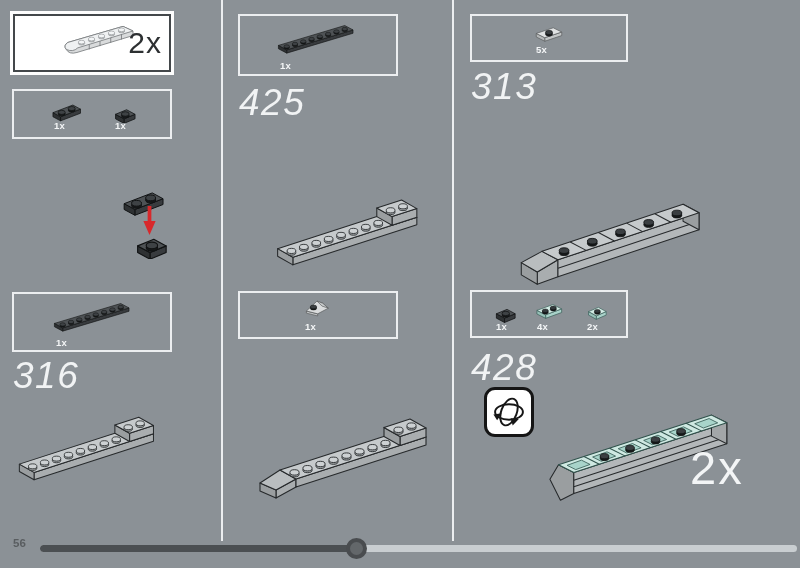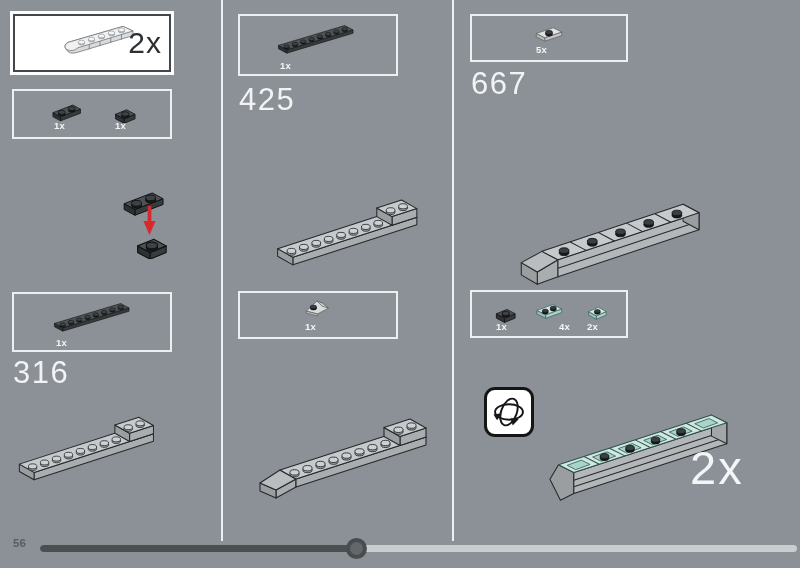--- a/index.html
+++ b/index.html
@@ -3,21 +3,21 @@
 <meta charset="utf-8">
 <style>
   html,body{margin:0;padding:0;background:#6d7378;}
   .page{position:relative;width:800px;height:568px;background:#8b9196;overflow:hidden;
         font-family:"Liberation Sans","DejaVu Sans",sans-serif;}
   .divider{position:absolute;top:0;width:2px;height:541px;background:#eceef0;}
   .panel{position:absolute;left:13px;top:14px;width:154px;height:54px;background:#ffffff;
          border:2px solid #43474a;outline:3px solid #fdfdfd;}
   .panel-count{position:absolute;right:7px;top:10px;font-size:30px;color:#2d3032;letter-spacing:1px;}
   .callout{position:absolute;border:2px solid #eceef0;box-sizing:border-box;}
-  .step-num{position:absolute;color:#f1f3f4;font-size:31px;letter-spacing:1.5px;font-weight:400;}
+  .step-num{position:absolute;color:#f1f3f4;font-size:37px;letter-spacing:1.5px;font-weight:400;font-style:italic;}
   .count-label{position:absolute;color:#f4f6f7;font-size:9.5px;font-weight:bold;letter-spacing:.3px;text-align:right;}
   .piece{position:absolute;}
   .big-count{position:absolute;left:690px;top:440px;font-size:47px;color:#f3f5f6;letter-spacing:2px;}
   .rotate-badge{position:absolute;left:484px;top:387px;width:44px;height:44px;background:#ffffff;
                 border:3px solid #151515;border-radius:11px;display:flex;align-items:center;justify-content:center;}
   .footer-page{position:absolute;left:13px;top:537px;font-size:11.5px;color:#595d60;font-weight:bold;}
   .progress-track{position:absolute;left:40px;top:545px;width:757px;height:7px;background:#c9ced1;border-radius:4px;}
   .progress-fill{position:absolute;left:0;top:0;height:7px;background:#4b4f52;border-radius:4px 0 0 4px;width:42%;}
   .progress-handle{position:absolute;top:-7px;width:21px;height:21px;border-radius:50%;
                    background:#63676a;border:4px solid #494c4f;box-sizing:border-box;}
@@ -286,21 +286,21 @@
   <svg class="piece" style="left:532px;top:20px;width:34px" viewBox="0 0 48 32">
     <g stroke="#595c5e" stroke-width="1" stroke-linejoin="round">
       <polygon points="18,25 42,17 42,22 18,30" fill="#c3c6c7"></polygon>
         <polygon points="6,19 18,25 18,30 6,24" fill="#b3b6b7"></polygon>
       <polygon points="6,19 30,11 42,17 18,25" fill="#dfe1e2"></polygon>
       <ellipse cx="24" cy="19.8" rx="5" ry="3" fill="#17191a" stroke="#101213" stroke-width=".8"></ellipse>
       <ellipse cx="24" cy="17.6" rx="5" ry="3" fill="#3a3e41" stroke="#101213" stroke-width=".8"></ellipse>
     </g>
   </svg>
   <span class="count-label" style="left:536px;top:44px">5x</span>
-  <span class="step-num" style="left:471px;top:66px">667</span>
+  <span class="step-num" style="left:471px;top:66px">313</span>
 
   <svg class="piece" style="left:510px;top:178px;width:205px" viewBox="0 0 218 122">
     <g stroke="#26292b" stroke-width="1.1" stroke-linejoin="round">
       <polygon points="29,100 51,87 51,105 29,113" fill="#a9adaf"></polygon>
       <polygon points="12,90 29,100 29,113 12,103" fill="#9a9ea0"></polygon>
       <polygon points="12,90 34,78 51,87 29,100" fill="#b9bdbf"></polygon>
       <polygon points="51,87 201,37 201,55 51,105" fill="#b3b7b9"></polygon>
       <line x1="51" y1="96" x2="201" y2="46"></line>
       <polygon points="184,28 201,37 201,55 184,46" fill="#9a9ea0"></polygon>
       <polygon points="34,78 184,28 201,37 51,87" fill="#c6cacc"></polygon>
@@ -338,31 +338,32 @@
     <g stroke="#3c615b" stroke-width="1" stroke-linejoin="round">
       <polygon points="16,23 38,15 38,20 16,28" fill="#a9d2c9"></polygon>
         <polygon points="4,17 16,23 16,28 4,22" fill="#97c1b8"></polygon>
       <polygon points="4,17 26,9 38,15 16,23" fill="#d3ece5"></polygon>
       <ellipse cx="15.5" cy="19.5" rx="4.2" ry="2.5" fill="#17191a" stroke="#101213" stroke-width=".7"></ellipse>
       <ellipse cx="15.5" cy="17.6" rx="4.2" ry="2.5" fill="#343a3d" stroke="#101213" stroke-width=".7"></ellipse>
       <ellipse cx="26.5" cy="15.5" rx="4.2" ry="2.5" fill="#17191a" stroke="#101213" stroke-width=".7"></ellipse>
       <ellipse cx="26.5" cy="13.6" rx="4.2" ry="2.5" fill="#343a3d" stroke="#101213" stroke-width=".7"></ellipse>
     </g>
   </svg>
-  <span class="count-label" style="left:559px;top:321px">4x</span>
+  <span class="count-label" style="left:537px;top:321px">4x</span>
   <svg class="piece" style="left:585px;top:301px;width:24px" viewBox="0 0 34 28">
     <g stroke="#3c615b" stroke-width="1" stroke-linejoin="round">
       <polygon points="16,21 30,15 30,20 16,26" fill="#a9d2c9"></polygon>
         <polygon points="5,15 16,21 16,26 5,20" fill="#97c1b8"></polygon>
       <polygon points="5,15 19,9 30,15 16,21" fill="#d3ece5"></polygon>
       <ellipse cx="17.5" cy="16.3" rx="4.2" ry="2.5" fill="#17191a" stroke="#101213" stroke-width=".7"></ellipse>
       <ellipse cx="17.5" cy="14.4" rx="4.2" ry="2.5" fill="#343a3d" stroke="#101213" stroke-width=".7"></ellipse>
     </g>
   </svg>
   <span class="count-label" style="left:587px;top:321px">2x</span>
+  <span class="step-num" style="left:471px;top:347px">428</span>
 
   <div class="rotate-badge">
     <svg width="36" height="36" viewBox="0 0 44 44">
       <g fill="none" stroke="#161616" stroke-width="2.4">
         <ellipse cx="22" cy="22" rx="17" ry="9.5"></ellipse>
         <ellipse cx="22" cy="22" rx="9.5" ry="17" transform="rotate(20 22 22)"></ellipse>
       </g>
       <polygon points="3,25 13,23.5 7.5,32" fill="#161616"></polygon>
       <polygon points="24,29.5 34,30.5 26.5,38.5" fill="#161616"></polygon>
     </svg>

